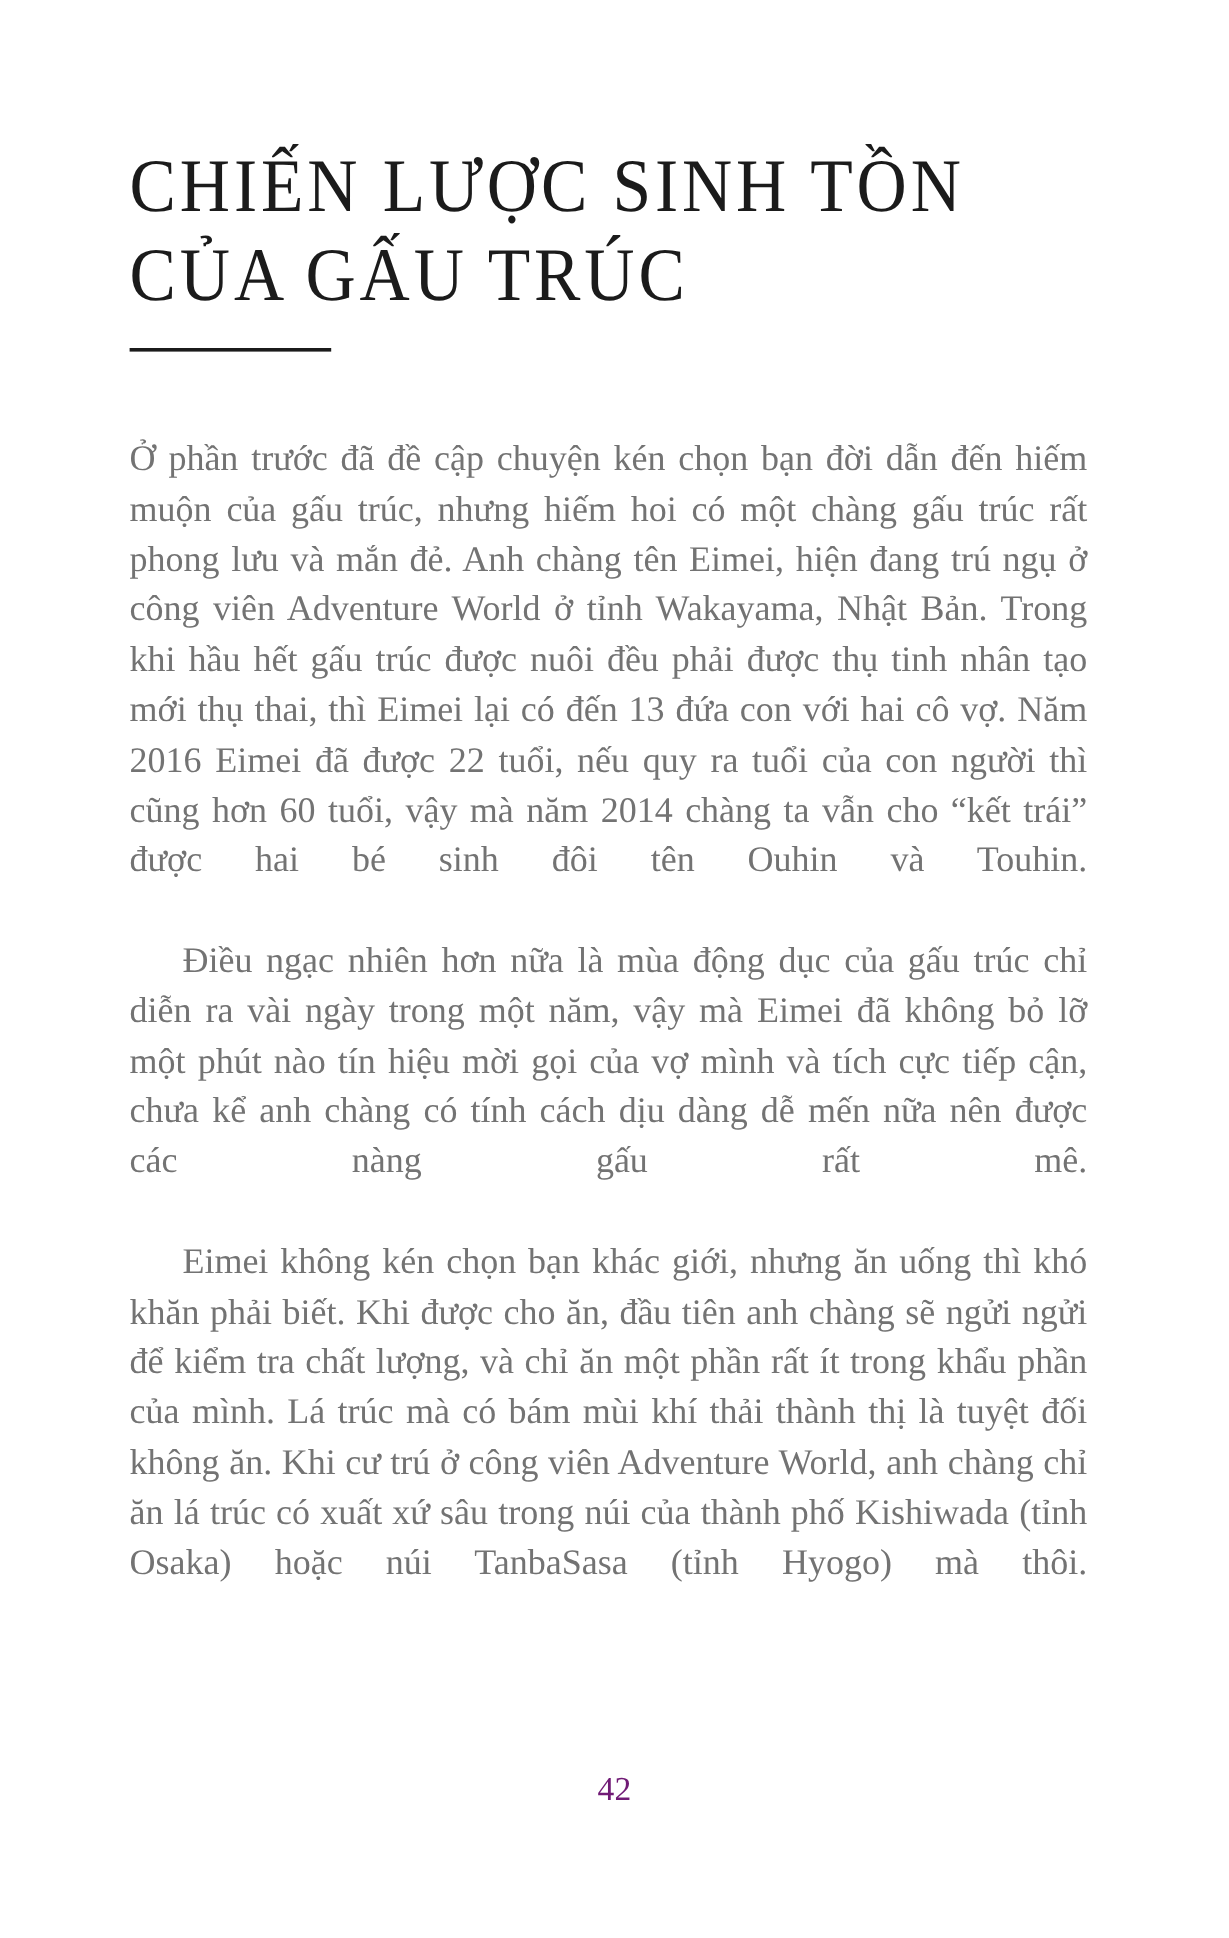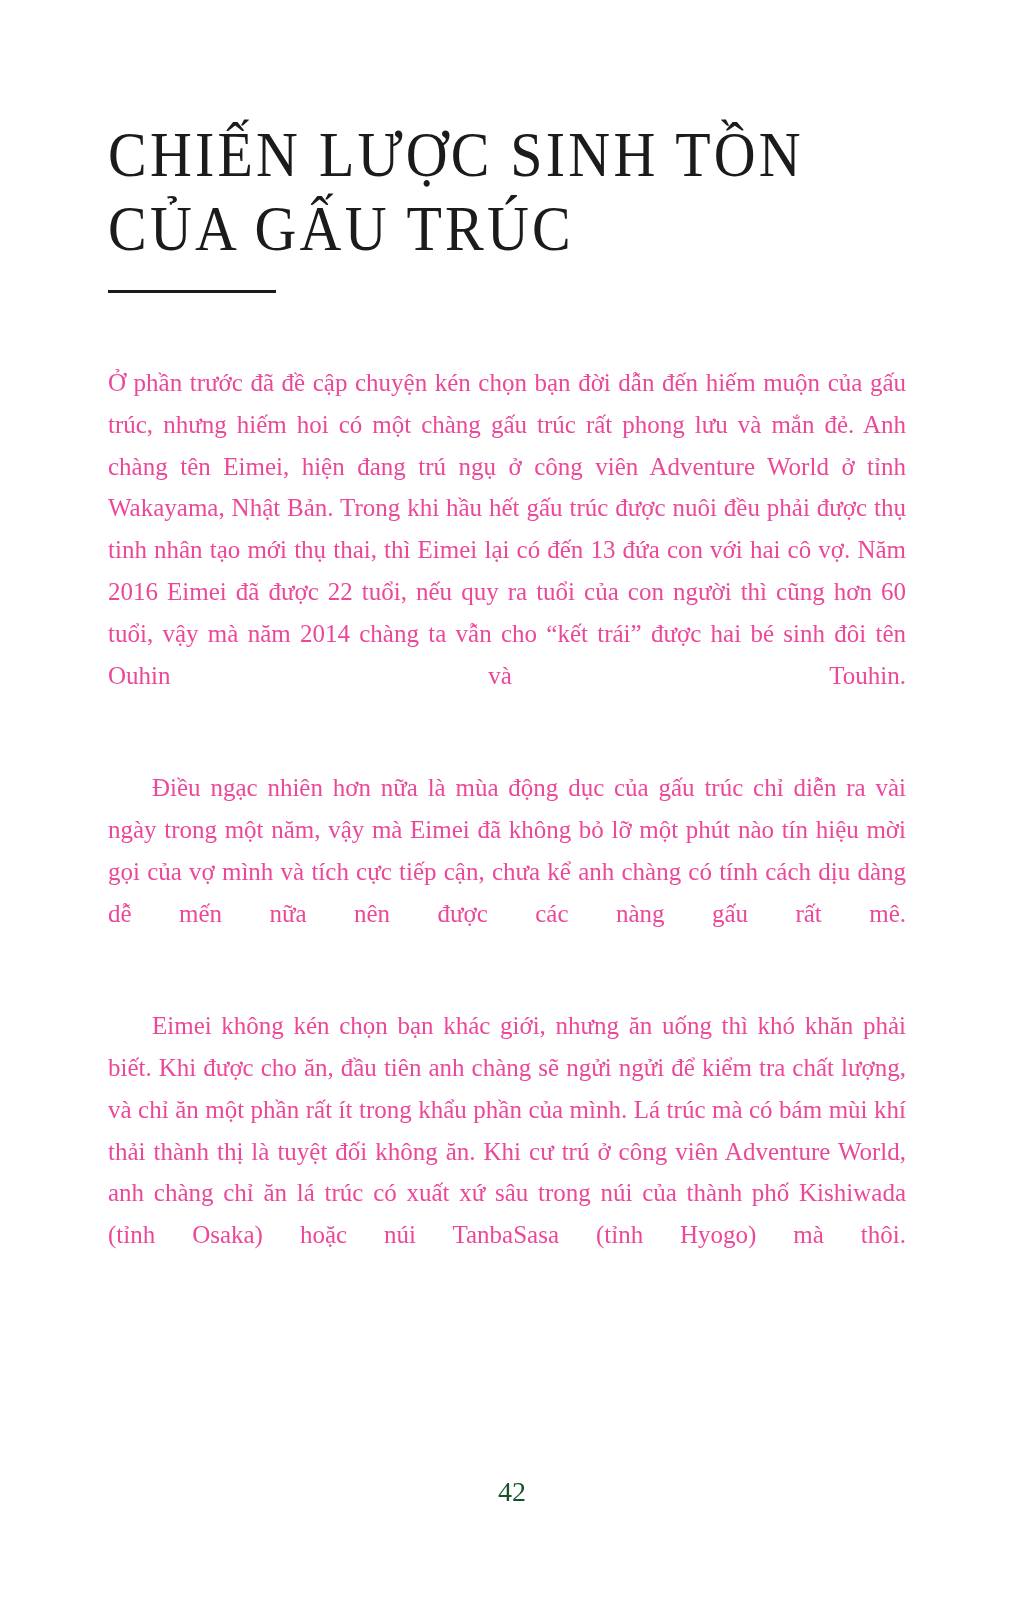--- a/index.html
+++ b/index.html
@@ -49,54 +49,53 @@
   
   .body-block {
     position: absolute;
     left: 108px;
     top: 362px;
     width: 798px;
   }
 
   .para {
     font-family: "Liberation Serif", "DejaVu Serif", serif;
-    font-size: 25px;
+    font-size: 30px;
     line-height: 41.8px;
-    color: #ec4899;
+    color: #737373;
     text-align: justify;
     text-justify: inter-word;
     margin: 0;
     hyphens: none;
     -webkit-hyphens: none;
     word-spacing: 0.2px;
   }
 
   .para + .para {
     text-indent: 44px;
-    margin-top: 29px;
   }
 
   
   .para:after {
     content: "";
     display: inline-block;
     width: 100%;
   }
 
   
   .folio {
     position: absolute;
     left: 0;
     right: 0;
     top: 1476px;
     text-align: center;
     font-family: "Liberation Serif", "DejaVu Serif", serif;
     font-size: 28px;
     line-height: 32px;
-    color: #14532d;
+    color: #701a75;
   }
 </style>
 </head>
 <body>
 
 <div class="page">
 
   <div class="title-block">
     <div class="title-line">CHIẾN LƯỢC SINH TỒN</div>
     <div class="title-line">CỦA GẤU TRÚC</div>

